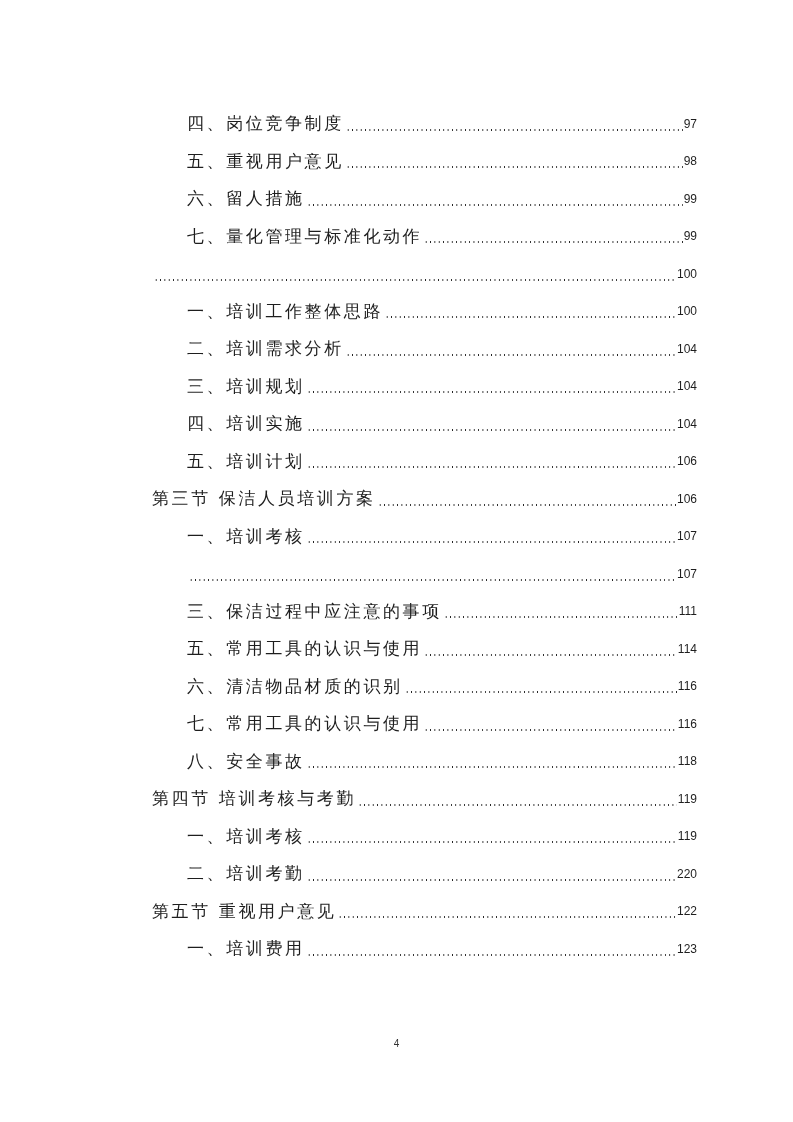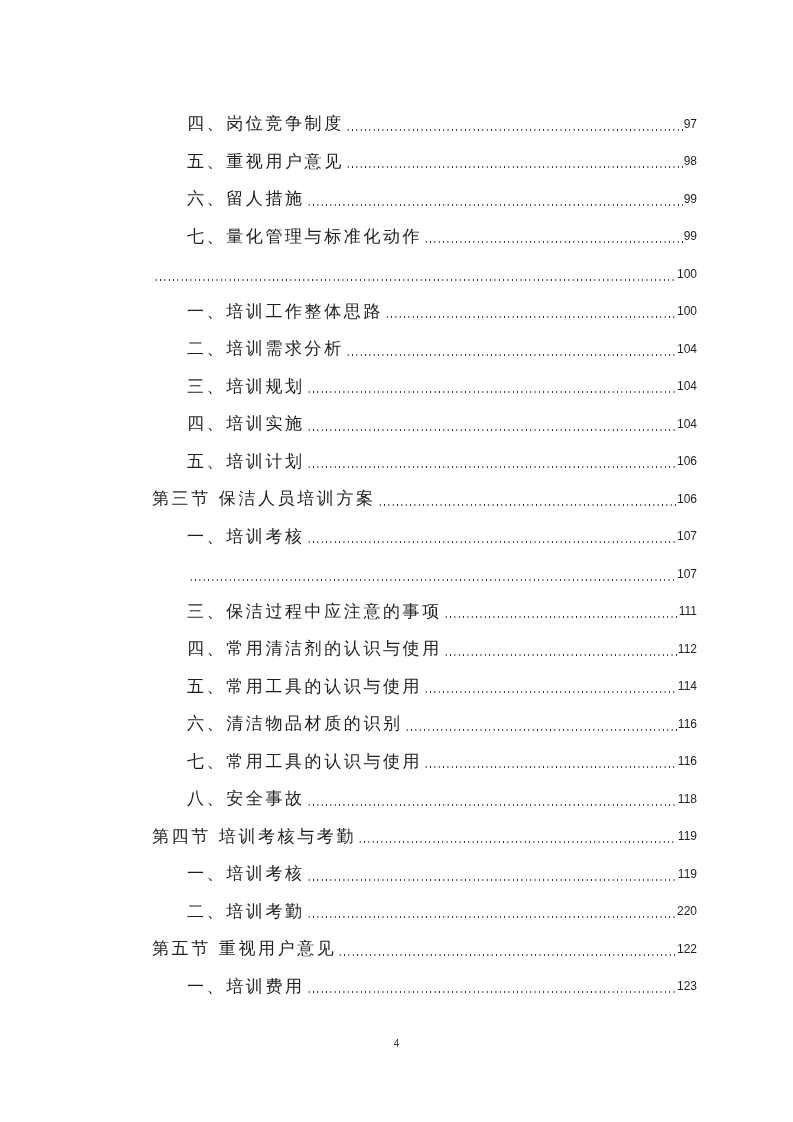--- a/index.html
+++ b/index.html
@@ -134,25 +134,20 @@
   <div class="toc-row level-2">
     <span class="toc-leader"></span>
     <span class="toc-page">107</span>
   </div>
   <div class="toc-row level-2">
     <span class="toc-title">三、保洁过程中应注意的事项</span>
     <span class="toc-leader"></span>
     <span class="toc-page">111</span>
   </div>
   <div class="toc-row level-2">
-    <span class="toc-title">四、常用清洁剂的认识与使用</span>
-    <span class="toc-leader"></span>
-    <span class="toc-page">112</span>
-  </div>
-  <div class="toc-row level-2">
     <span class="toc-title">五、常用工具的认识与使用</span>
     <span class="toc-leader"></span>
     <span class="toc-page">114</span>
   </div>
   <div class="toc-row level-2">
     <span class="toc-title">六、清洁物品材质的识别</span>
     <span class="toc-leader"></span>
     <span class="toc-page">116</span>
   </div>
   <div class="toc-row level-2">

